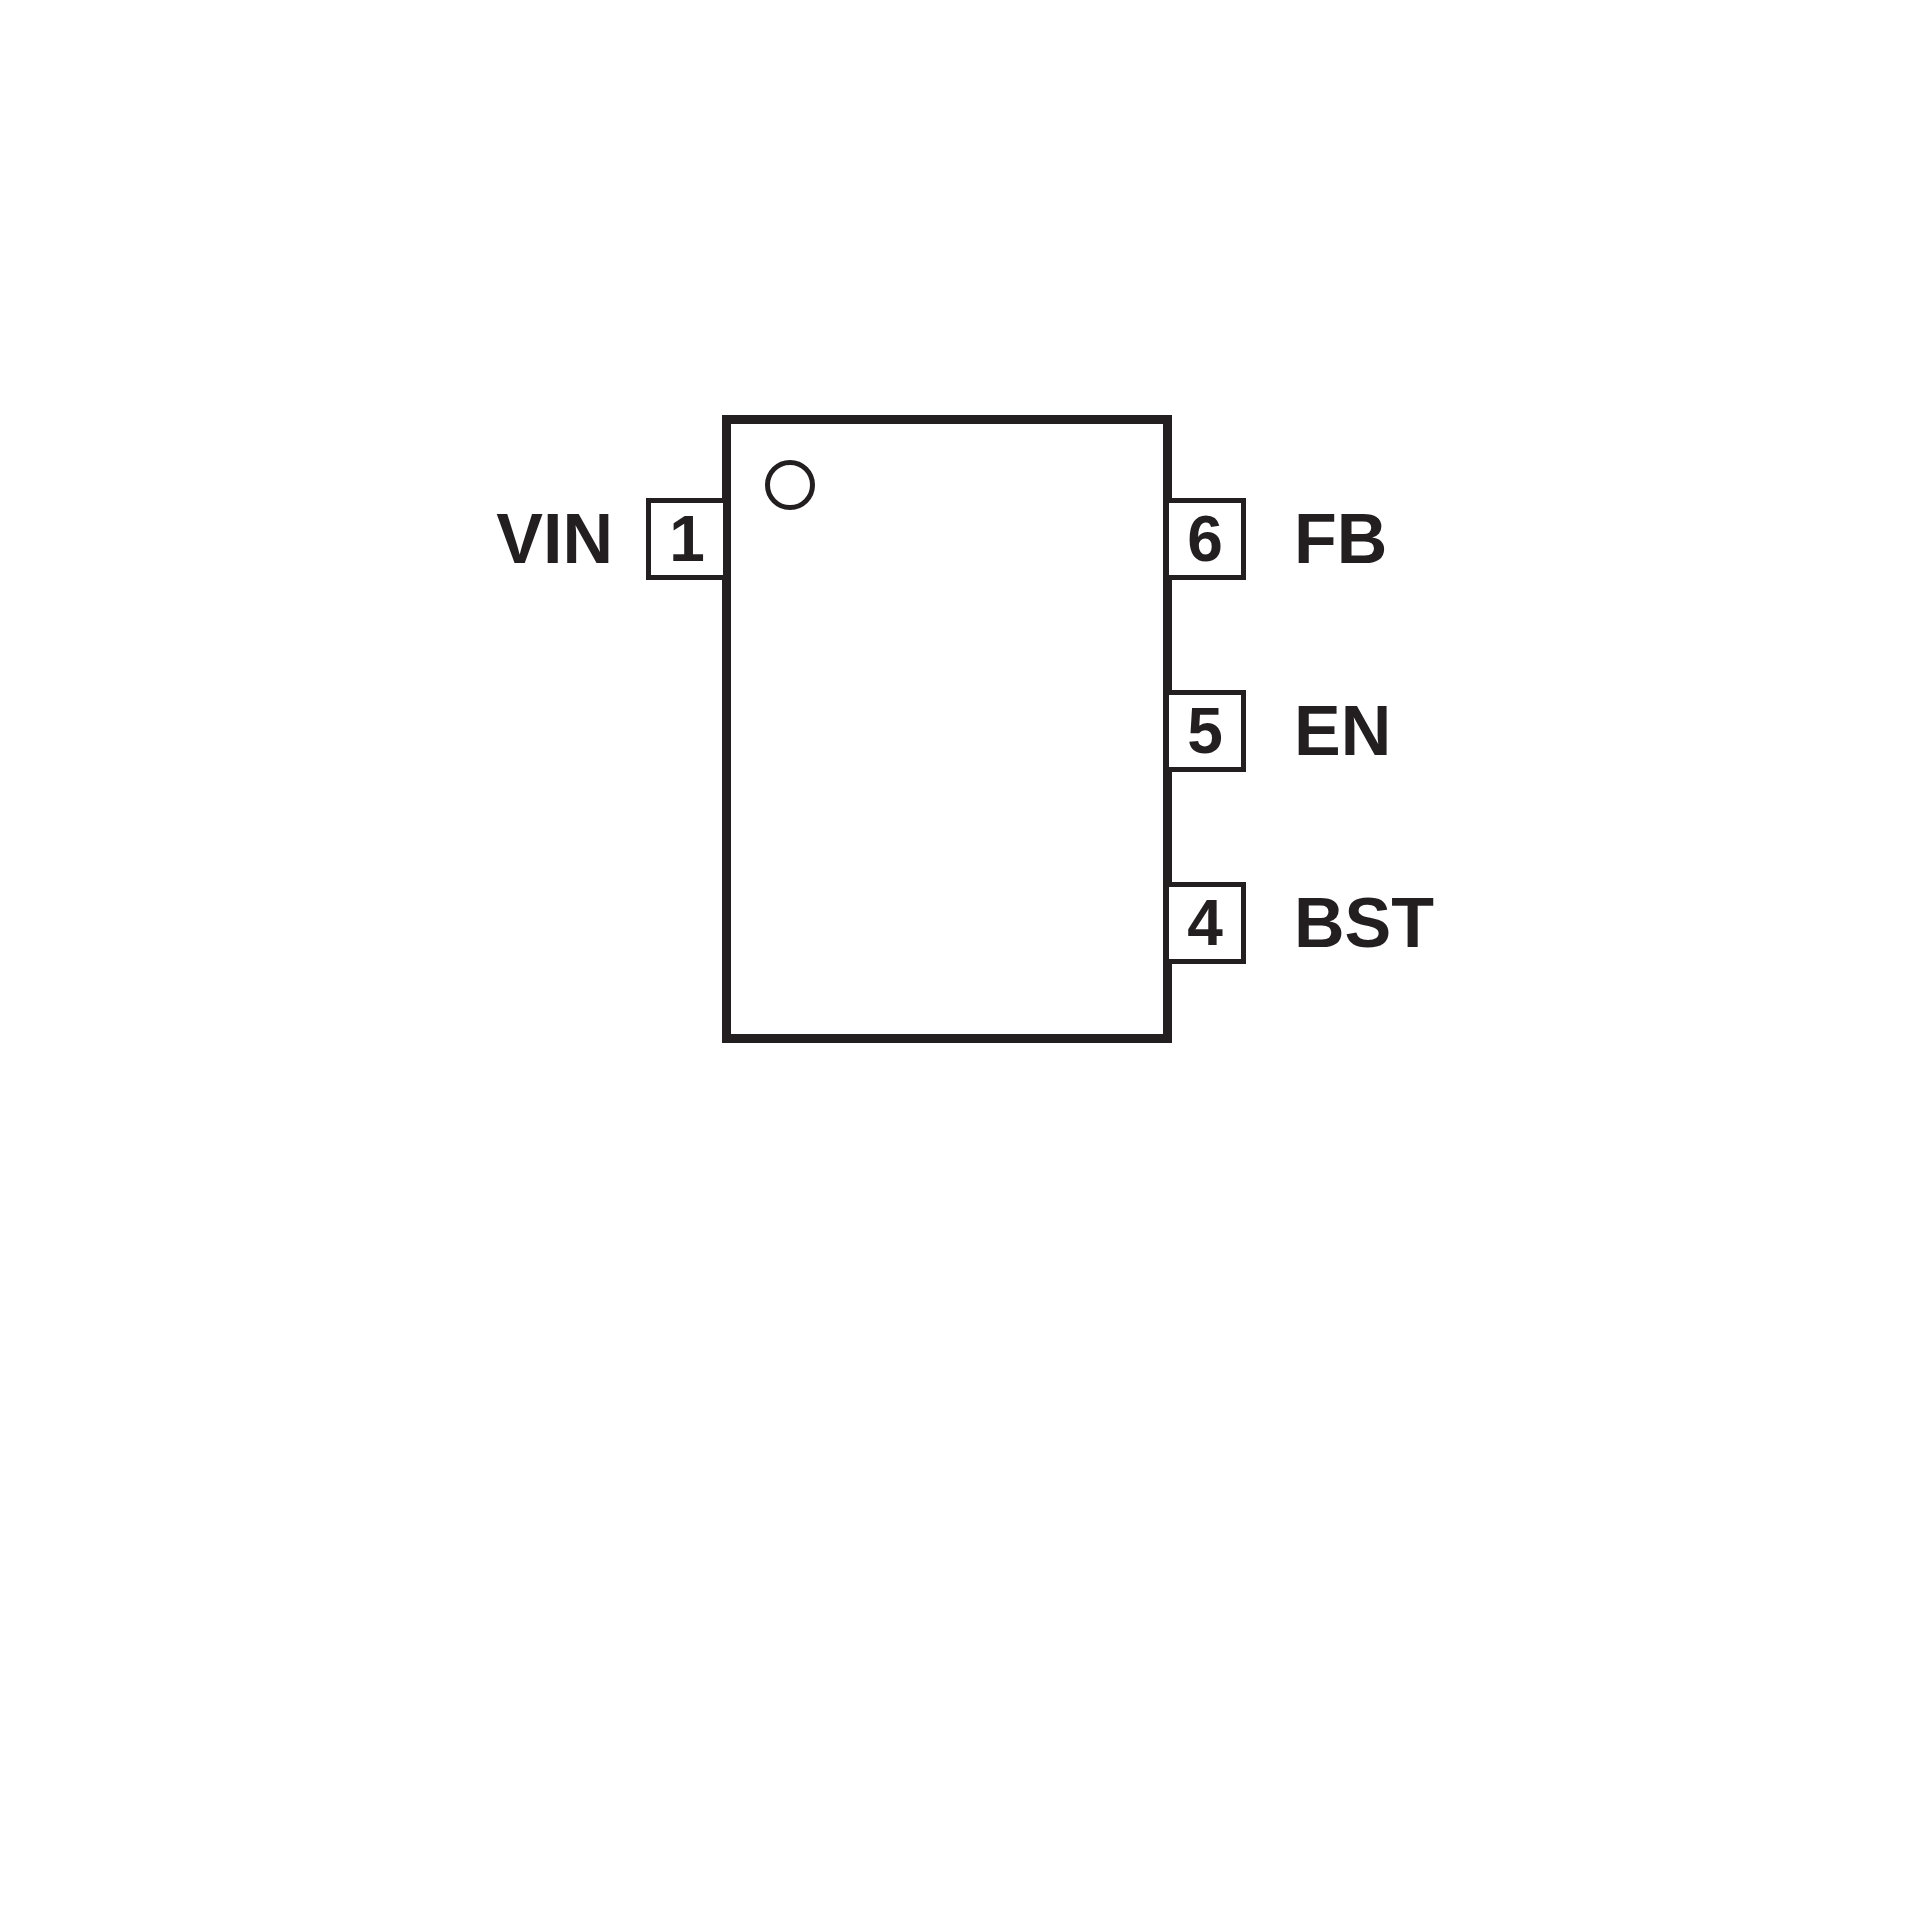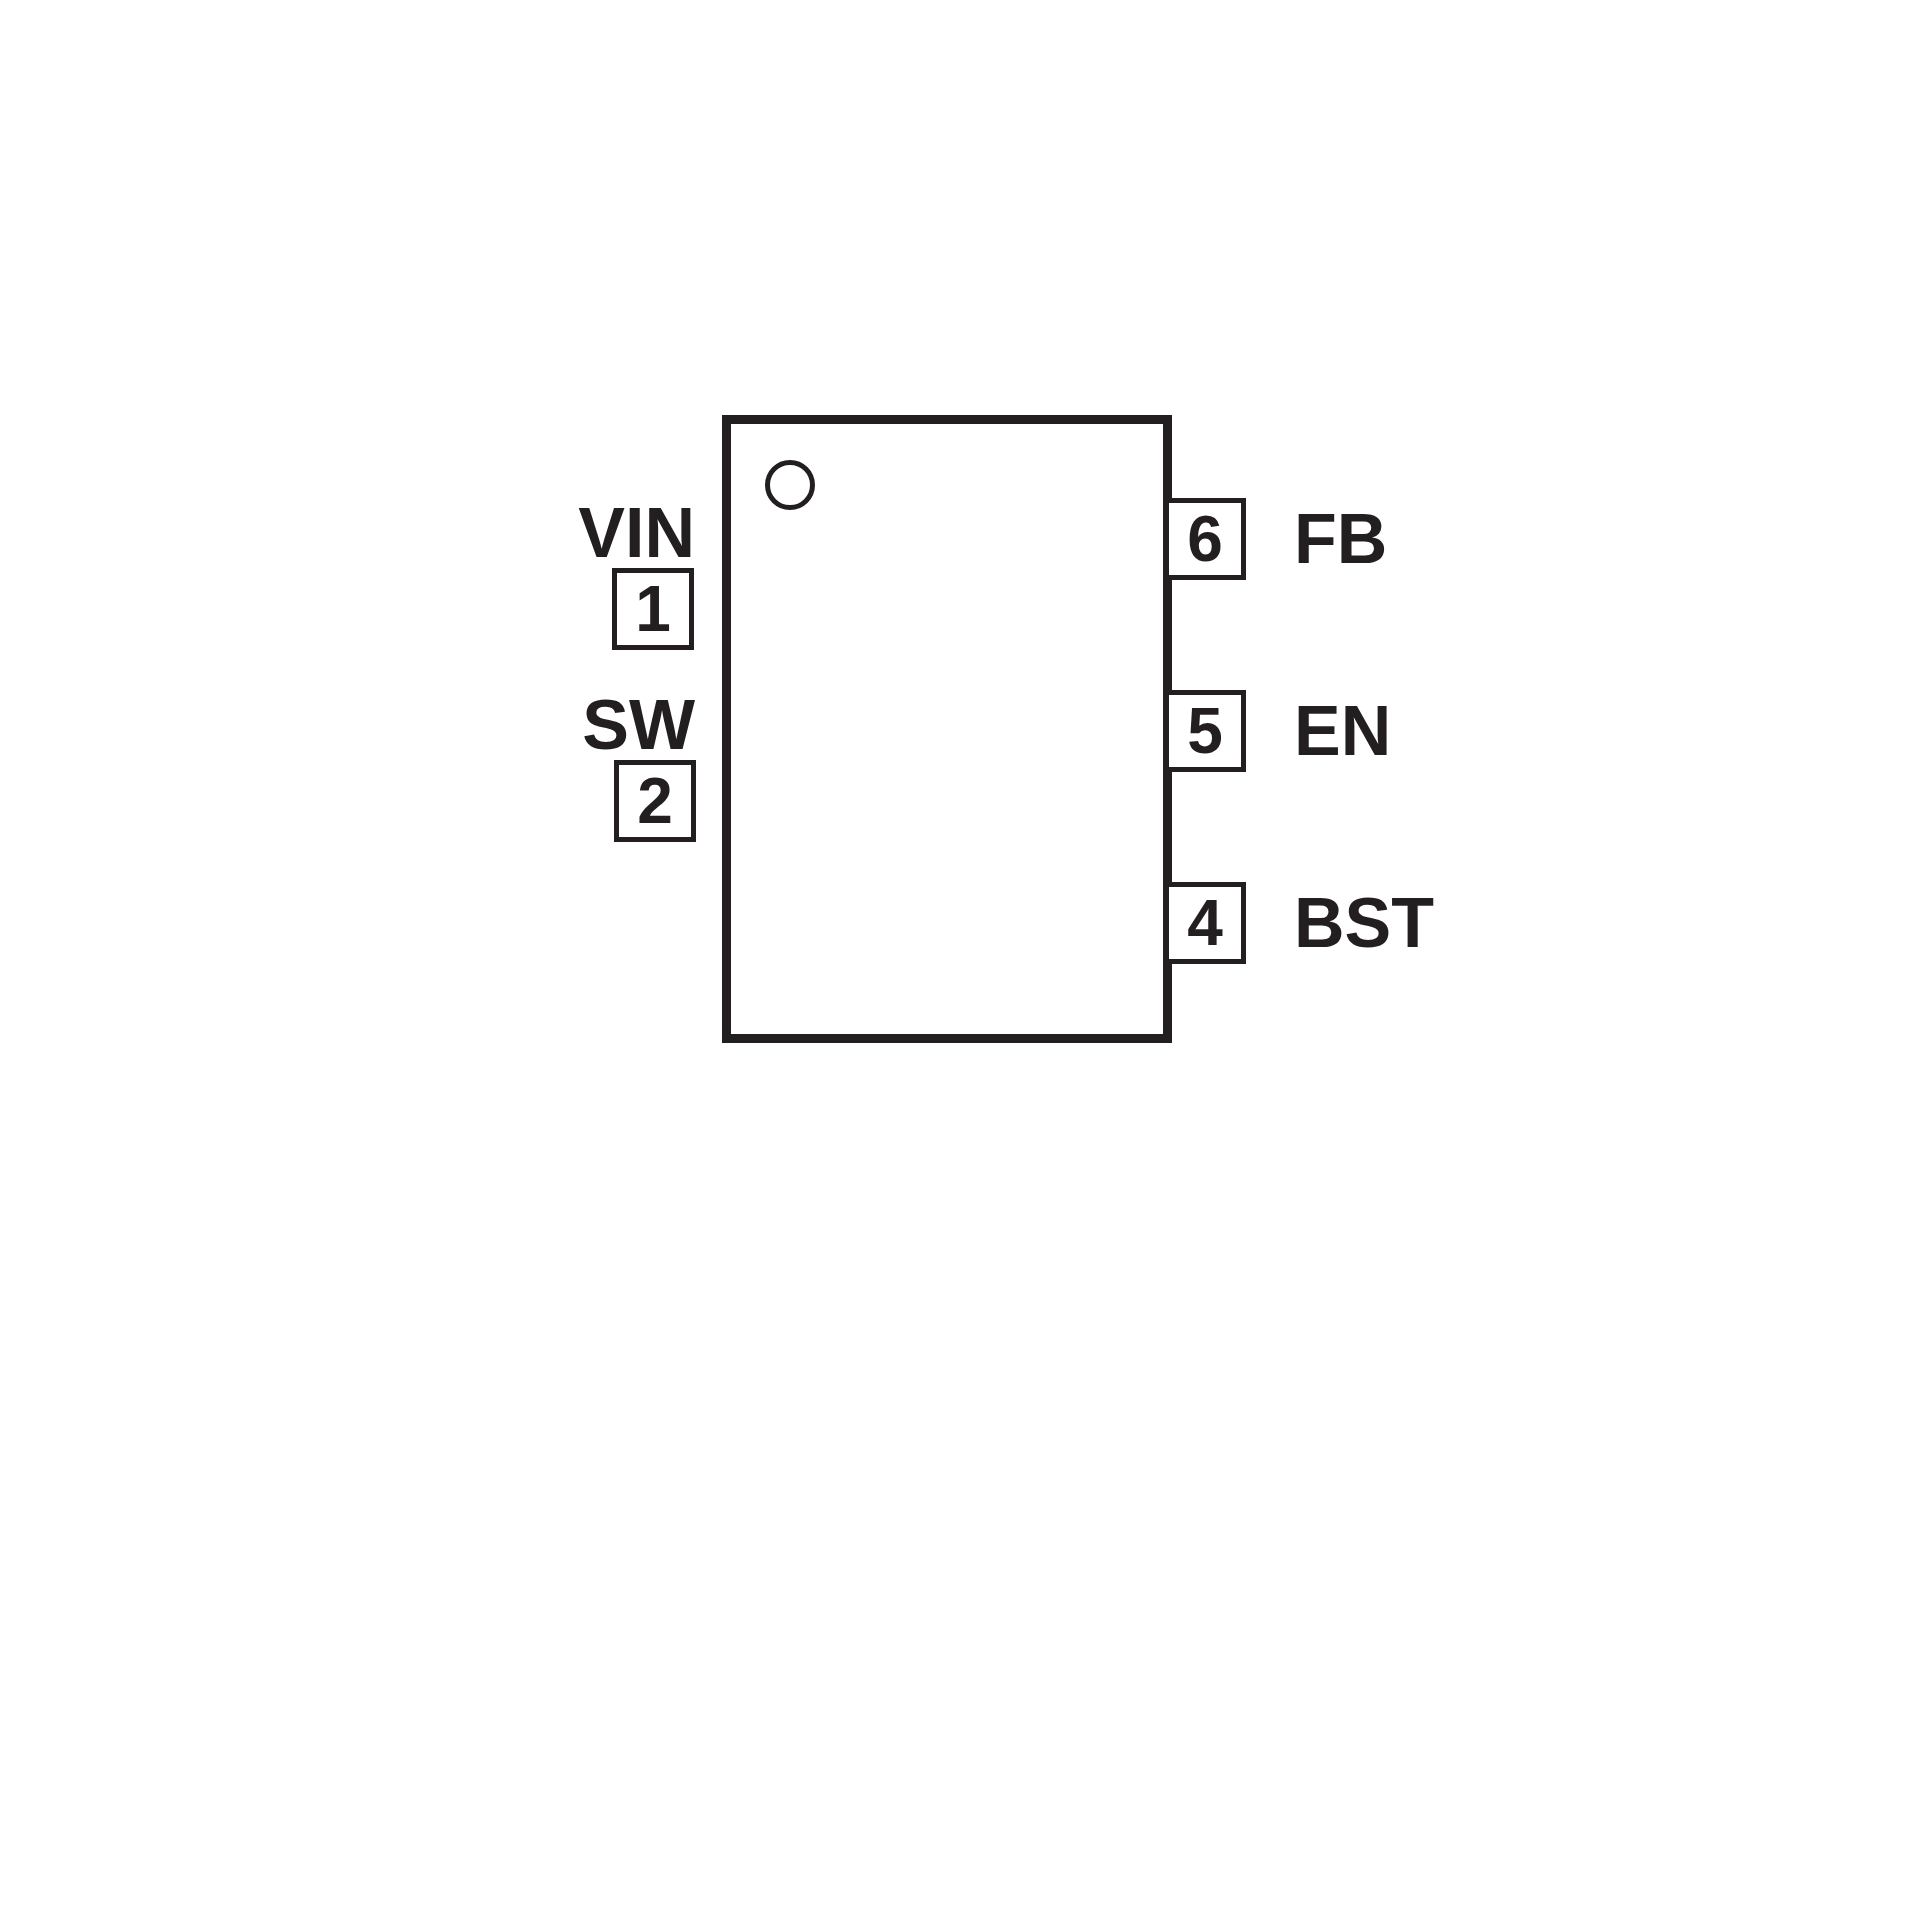--- a/index.html
+++ b/index.html
@@ -41,21 +41,21 @@
     background:#ffffff;
   }
   .pin{
     position:absolute;
     height:82px;
     display:flex;
     align-items:center;
   }
   .pin.side-left{
     right:1192px; 
-    flex-direction:column;
+    flex-direction:row;
   }
   .pin.side-right{
     left:1164px;  
     flex-direction:row;
   }
   .pin.row-0{ top:498px; }
   .pin.row-1{ top:690px; }
   .pin.row-2{ top:882px; }
   .pin-box{
     width:82px;
@@ -91,26 +91,20 @@
   <div class="chip-body"></div>
   <div class="pin1-circle"></div>
 
   <div class="pin side-left row-0">
     <span class="pin-label">VIN</span>
     <span class="pin-box">
       <span class="pin-number">1</span>
     </span>
   </div>
 
-  <div class="pin side-left row-1">
-    <span class="pin-label">SW</span>
-    <span class="pin-box">
-      <span class="pin-number">2</span>
-    </span>
-  </div>
 
 
   <div class="pin side-right row-0">
     <span class="pin-box">
       <span class="pin-number">6</span>
     </span>
     <span class="pin-label">FB</span>
   </div>
 
   <div class="pin side-right row-1">

